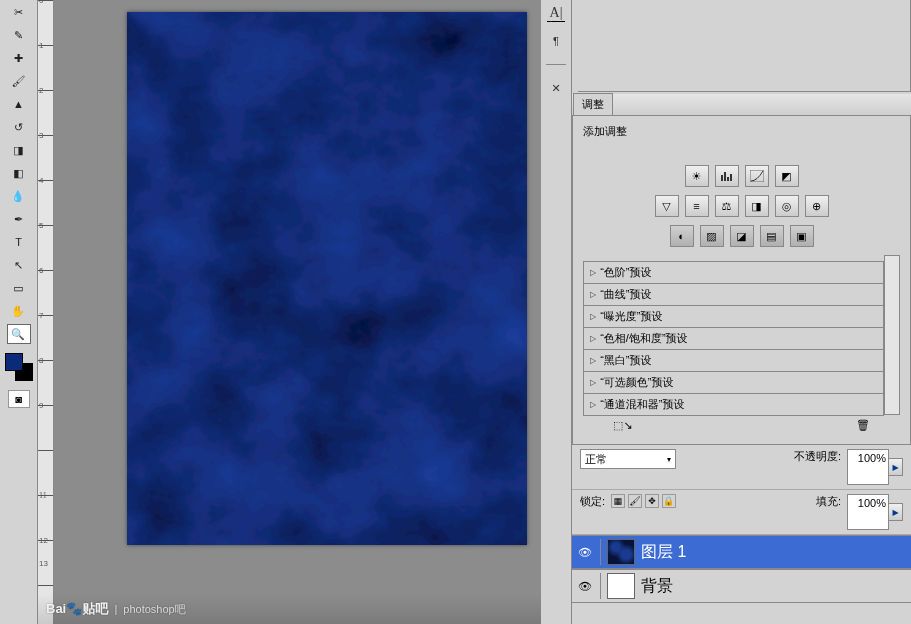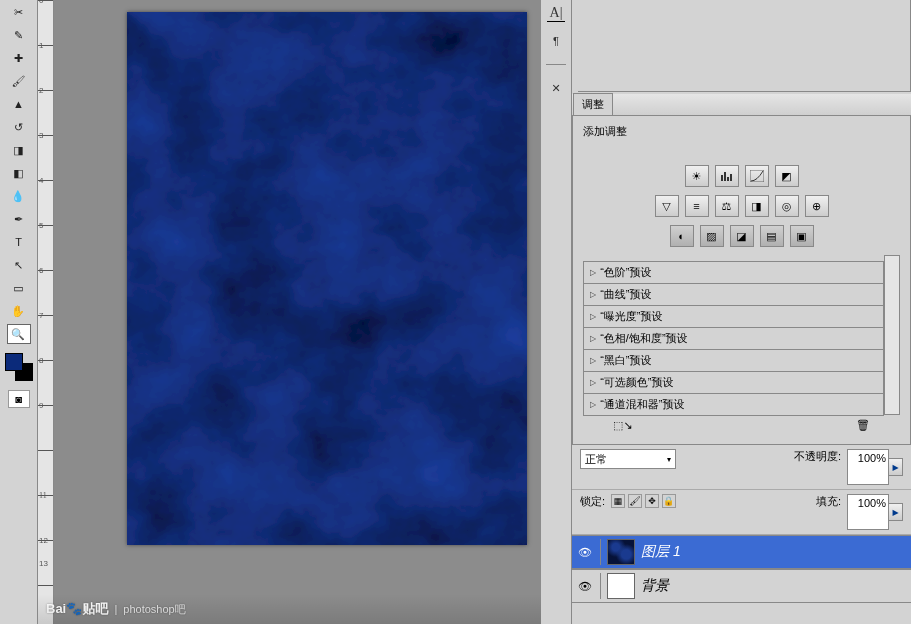--- a/index.html
+++ b/index.html
@@ -62,21 +62,21 @@
 .lockicons { display:inline-flex; gap:3px;}
 .lockicons span { width:14px; height:14px; border:1px solid #999; font-size:9px; display:flex; align-items:center; justify-content:center;}
 .layeritem { display:flex; align-items:center; height:34px; border-top:1px solid #888; border-bottom:1px solid #888; padding:0 4px; gap:6px;}
 .layeritem.selected { background:#3b6bd3; color:#fff;}
 .eye { width:18px; text-align:center;}
 .thumb { width:28px; height:26px; border:1px solid #666; background:#fff;}
 .thumb.clouds { background:
   radial-gradient(circle at 30% 30%, #1a3a8f 15%, transparent 40%),
   radial-gradient(circle at 70% 60%, #1a3a8f 20%, transparent 45%),
   #061238;}
-.layer-label { font-size:14px; font-style:italic;}
+.layer-label { font-size:16px; }
 
 
 .watermark { position:absolute; left:8px; bottom:6px; color:#e8e8e8; font-size:12px; display:flex; align-items:center; gap:6px; text-shadow:0 0 2px rgba(0,0,0,.4);}
 .watermark .logo { font-weight:700; font-size:13px; color:#fff;}
 .canvascol::after{ content:""; position:absolute; left:0; right:0; bottom:0; height:30px; background:linear-gradient(transparent, rgba(0,0,0,.12));}
 </style>
 </head>
 <body>
 
 <div class="app">

